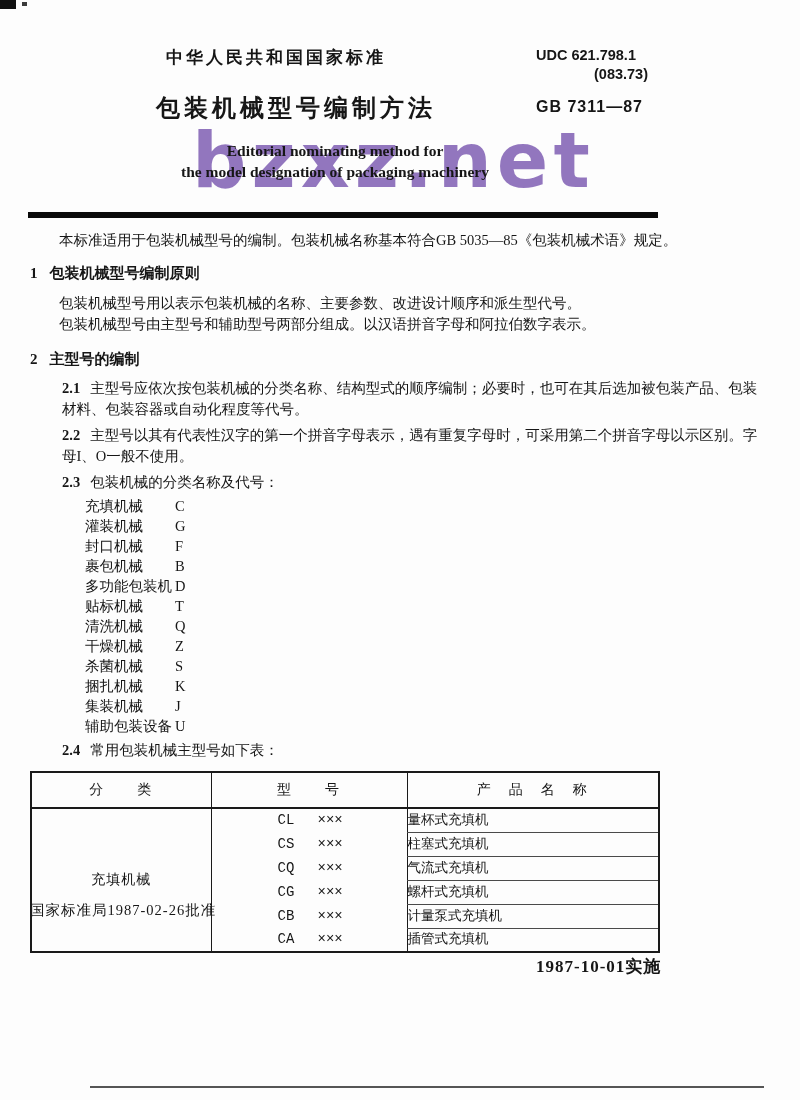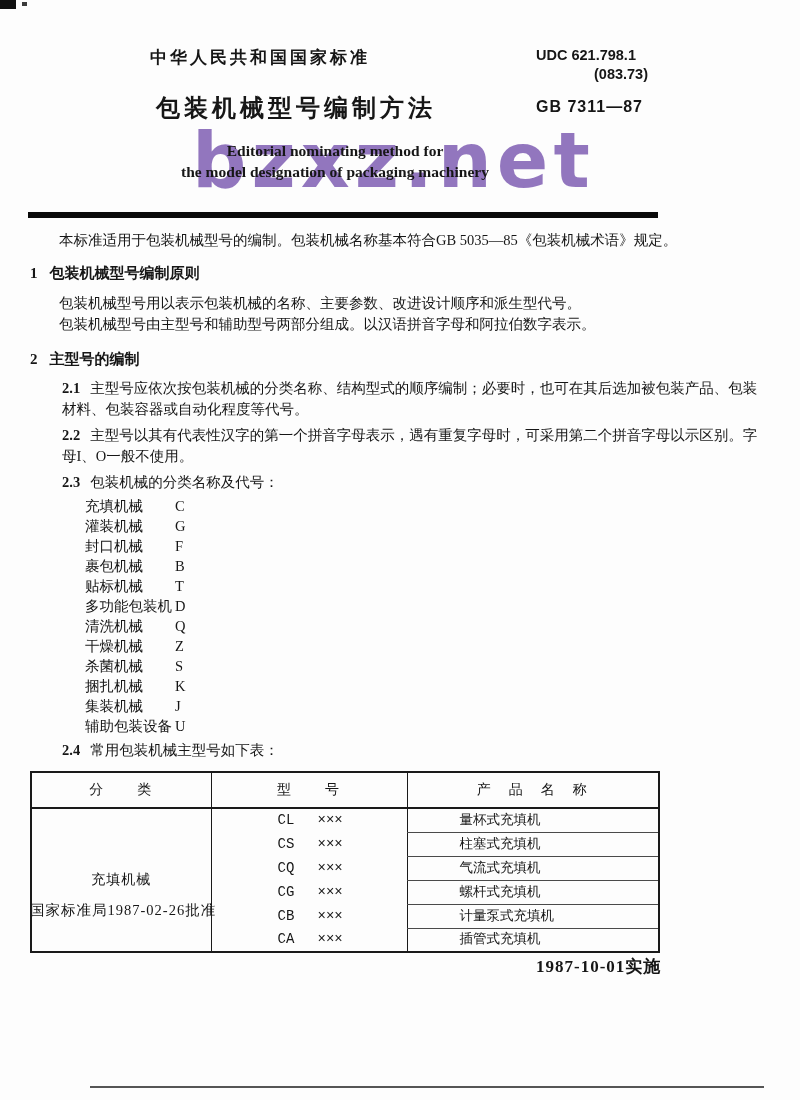--- a/index.html
+++ b/index.html
@@ -8,21 +8,21 @@
 
   .page {
     position:relative; width:800px; height:1100px;
     background:#fdfdfd; overflow:hidden;
   }
 
   .scan-artifact { position:absolute; top:0; left:0; width:16px; height:9px; background:#101010; }
   .scan-artifact2 { position:absolute; top:2px; left:22px; width:5px; height:4px; background:#3a3a3a; }
 
   .std-label {
-    position:absolute; top:46px; left:150px;
+    position:absolute; top:46px; left:166px;
     font-size:17px; font-weight:bold; letter-spacing:3px;
   }
   .udc {
     position:absolute; top:46px; left:536px;
     font-size:14.5px; font-weight:bold; line-height:19px;
     font-family:"Liberation Sans", sans-serif;
   }
   .udc-line2 { margin-left:58px; }
 
   .doc-title {
@@ -92,21 +92,21 @@
   .model-table col.c3 { width:252px; }
   .model-table th {
     height:36px; font-weight:normal; text-align:center;
     border-bottom:2px solid #1a1a1a; letter-spacing:2px;
   }
   .model-table td { height:24px; vertical-align:middle; }
   .model-table .v-sep { border-left:1.5px solid #1a1a1a; }
   .model-table .cat-cell { text-align:center; letter-spacing:1px; }
   .model-cell { padding-left:66px; white-space:nowrap; }
   .mcode { display:inline-block; width:40px; }
-  .prod-cell { padding-left:52px; font-size:13.5px; border-bottom:1px solid #4a4a4a; white-space:nowrap; }
+  .prod-cell { font-size:13.5px; border-bottom:1px solid #4a4a4a; white-space:nowrap; }
   .model-table tr:last-child .prod-cell { border-bottom:none; }
 
   .footer-left {
     position:absolute; top:901px; left:30px;
     font-size:14.5px; font-weight:normal; letter-spacing:1px;
   }
   .footer-right {
     position:absolute; top:955px; left:536px;
     font-size:17px; font-weight:bold; letter-spacing:1px;
   }
@@ -178,26 +178,26 @@
         </div>
       <div class="class-row">
           <span class="class-name">封口机械</span>
           <span class="class-code">F</span>
         </div>
       <div class="class-row">
           <span class="class-name">裹包机械</span>
           <span class="class-code">B</span>
         </div>
       <div class="class-row">
+          <span class="class-name">多功能包装机</span>
+          <span class="class-code">D</span>
+        </div>
+      <div class="class-row">
           <span class="class-name">贴标机械</span>
           <span class="class-code">T</span>
-        </div>
-      <div class="class-row">
-          <span class="class-name">多功能包装机</span>
-          <span class="class-code">D</span>
         </div>
       <div class="class-row">
           <span class="class-name">清洗机械</span>
           <span class="class-code">Q</span>
         </div>
       <div class="class-row">
           <span class="class-name">干燥机械</span>
           <span class="class-code">Z</span>
         </div>
       <div class="class-row">

